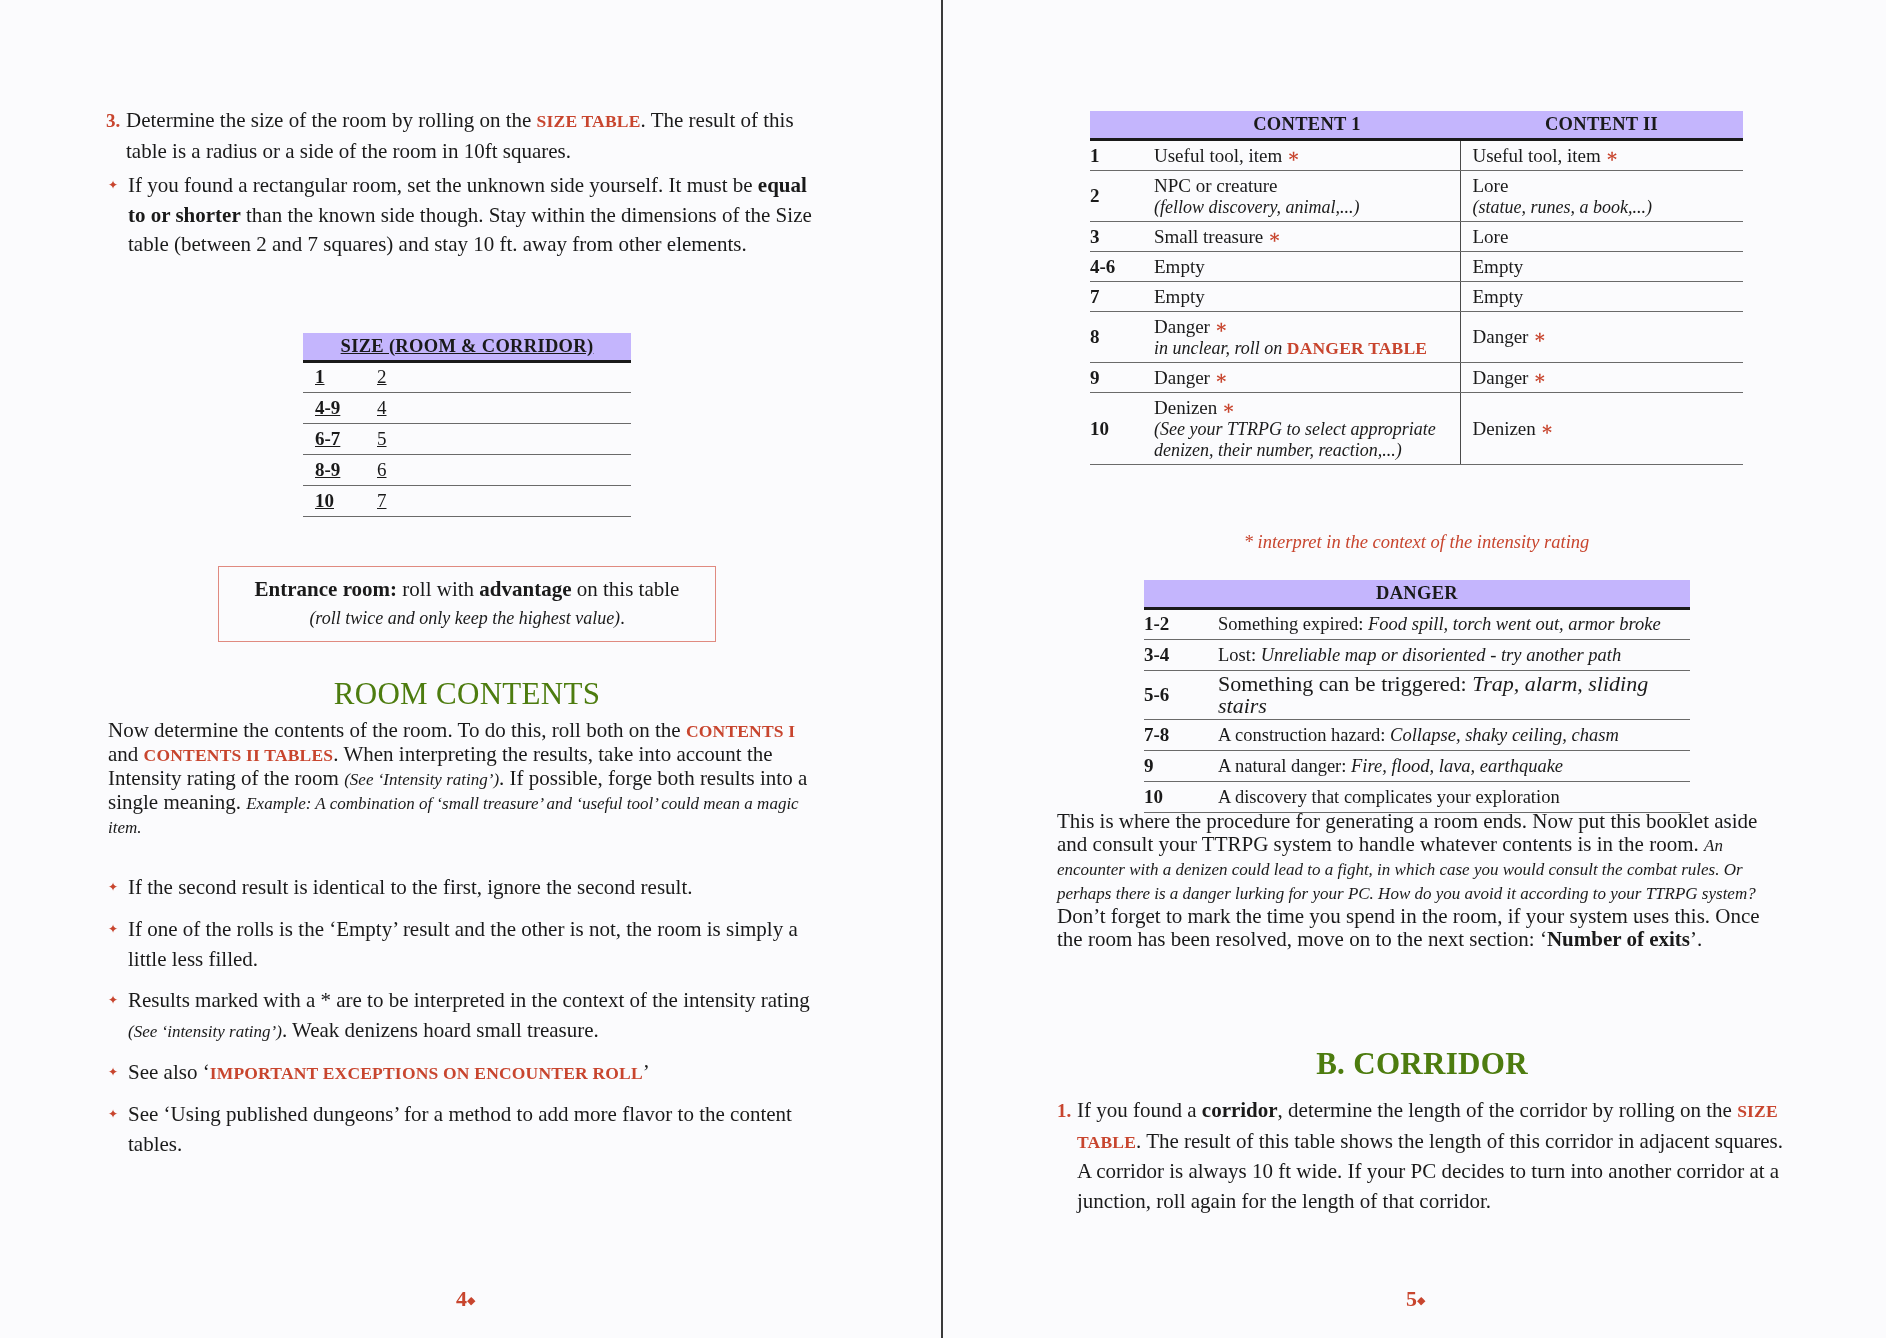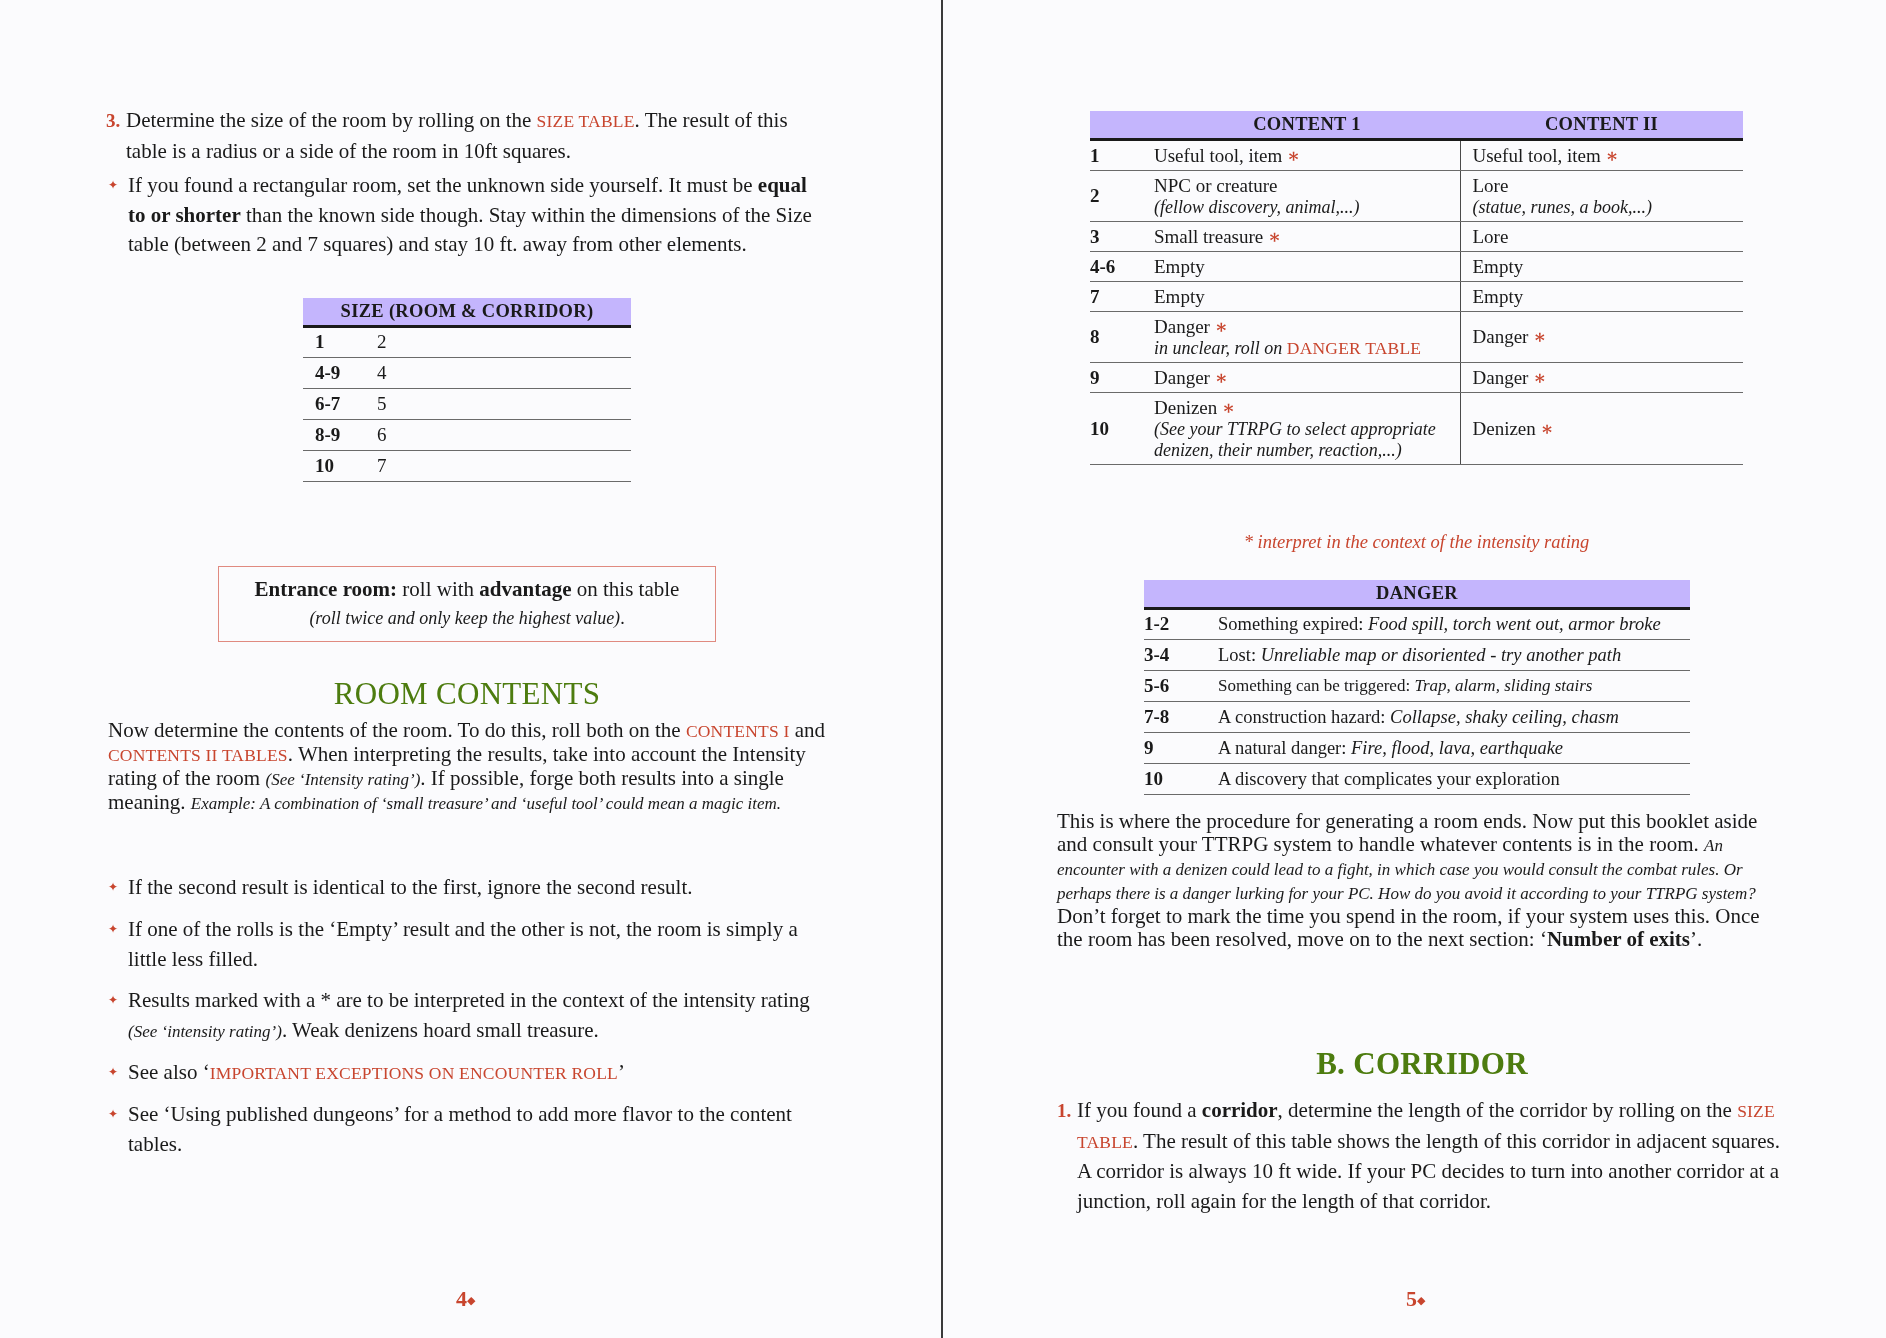--- a/index.html
+++ b/index.html
@@ -7,21 +7,21 @@
   body {
     background: #fbfbfd;
     font-family: "Liberation Serif", "DejaVu Serif", serif;
     color: #1a1a1a;
     position: relative;
   }
   .page { position: absolute; top: 0; height: 1338px; }
   .page-left { left: 0; width: 942px; }
   .page-right { left: 944px; width: 942px; }
   .divider { position: absolute; left: 941px; top: 0; width: 2px; height: 1338px; background: #3a3a3a; }
-  .redsc { color: #c8452e; font-weight: normal; font-size: 17.5px; letter-spacing: 0.2px; }
+  .redsc { color: #c8452e; font-weight: bold; font-size: 17.5px; letter-spacing: 0.2px; }
   b, .b { font-weight: bold; }
   i, .i { font-style: italic; }
   .sm-i { font-style: italic; font-size: 17px; }
 
   p.body { font-size: 21px; line-height: 23px; }
 
   .numitem { position: absolute; font-size: 21px; line-height: 29.5px; padding-left: 20px; text-indent: -20px; }
   .numitem .num { color: #c8452e; font-weight: bold; font-size: 19px; display: inline-block; width: 20px; text-indent: 0; }
 
   .bullet { position: absolute; font-size: 21px; line-height: 29.5px; padding-left: 20px; }
@@ -57,21 +57,21 @@
 
   <div class="numitem" style="left:106px; top:106px; width:720px;">
     <span class="num">3.</span><span>Determine the size of the room by rolling on the </span><span class="redsc">SIZE TABLE</span><span>. The result of this table is a radius or a side of the room in 10ft squares.</span>
   </div>
 
   <div class="bullet" style="left:108px; top:171px; width:718px;">
     <span class="dot">✦</span>
     <span>If you found a rectangular room, set the unknown side yourself. It must be </span><b>equal to or shorter</b><span> than the known side though. Stay within the dimensions of the Size table (between 2 and 7 squares) and stay 10 ft. away from other elements.</span>
   </div>
 
-  <table class="size-table" style="left:303px; top:298px; width:328px;">
+  <table class="size-table" style="left:303px; top:333px; width:328px;text-decoration:underline;">
     <thead>
         <tr>
           <th colspan="2">SIZE (ROOM &amp; CORRIDOR)</th>
         </tr>
       </thead>
     <tbody id="size-tbody">
         <tr>
           <td class="k">1</td>
           <td>2</td>
         </tr>
@@ -236,21 +236,21 @@
         <tr>
           <td class="k">1-2</td>
           <td style="font-size:18.5px;"><span>Something expired: </span><span class="i">Food spill, torch went out, armor broke</span></td>
         </tr>
         <tr>
           <td class="k">3-4</td>
           <td style="font-size:18.5px;"><span>Lost: </span><span class="i">Unreliable map or disoriented - try another path</span></td>
         </tr>
         <tr>
           <td class="k">5-6</td>
-          <td style="font-size:17px;"><span>Something can be triggered: </span><span class="i">Trap, alarm, sliding stairs</span></td>
+          <td style="font-size:22px;"><span>Something can be triggered: </span><span class="i">Trap, alarm, sliding stairs</span></td>
         </tr>
         <tr>
           <td class="k">7-8</td>
           <td style="font-size:18.5px;"><span>A construction hazard: </span><span class="i">Collapse, shaky ceiling, chasm</span></td>
         </tr>
         <tr>
           <td class="k">9</td>
           <td style="font-size:18.5px;"><span>A natural danger: </span><span class="i">Fire, flood, lava, earthquake</span></td>
         </tr>
         <tr>

